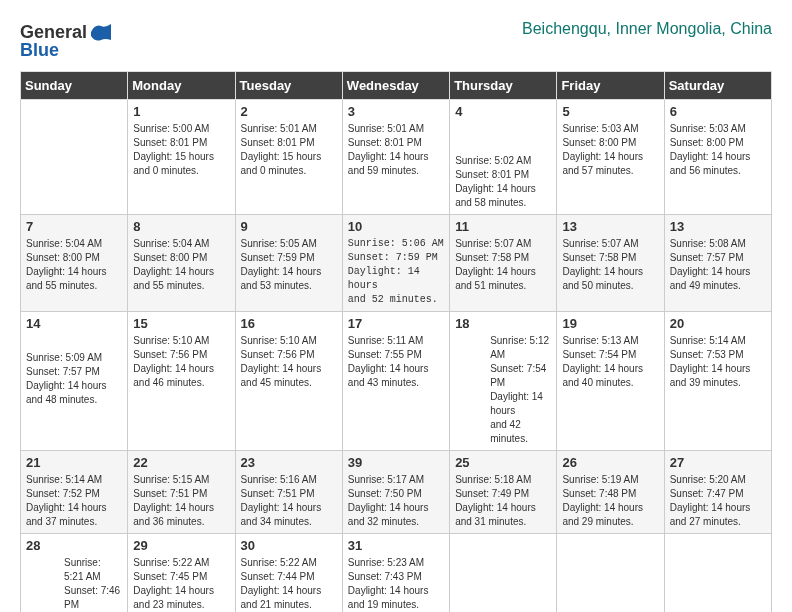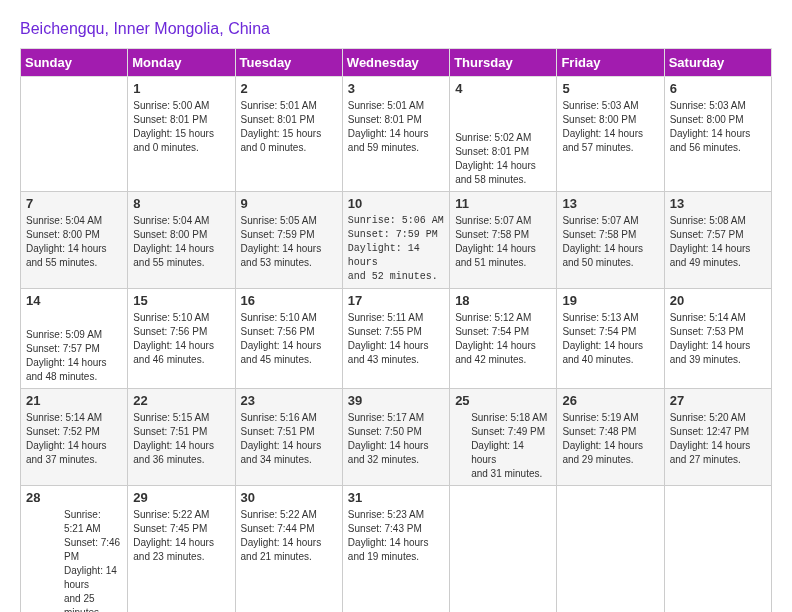--- a/index.html
+++ b/index.html
@@ -39,21 +39,21 @@
       text-align: right;
     }
     .month-title {
       font-size: 42px;
       font-weight: bold;
       color: #333;
       line-height: 1.1;
     }
     .location-title {
       font-size: 16px;
-      color: #6d28d9;
+      color: #0f766e;
     }
     .calendar-table {
       width: 100%;
       border-collapse: collapse;
       font-size: 11px;
     }
     .calendar-table th {
       background-color: #2a6db5;
       color: #fff;
       padding: 6px 4px;
@@ -83,27 +83,38 @@
     .empty-cell {
       background: #f9f9f9;
     }
     tr:nth-child(even) td {
       background-color: #f5f5f5;
     }
     tr:nth-child(odd) td {
       background-color: #fff;
     }
     .calendar-table thead tr th {
-      background-color: #a21caf;
+      background-color: #404040;
     }
   </style>
 </head>
 <body>
 
 <div class="header-area">
+  <div class="logo">
+    <div style="display:flex;flex-direction:column;align-items:flex-start;">
+      <div style="display:flex;align-items:center;">
+        <span class="logo-text-general">General</span>
+        <svg class="logo-icon" viewBox="0 0 24 24" xmlns="http://www.w3.org/2000/svg">
+          <path d="M2 12 Q6 4 12 6 Q16 8 22 4 L22 20 Q16 18 12 20 Q6 22 2 16 Z" fill="#1a5fa8"></path>
+        </svg>
+      </div>
+      <span class="logo-text-blue" style="margin-top:-4px;margin-left:0;">Blue</span>
+    </div>
+  </div>
   <div class="title-area">
     <div class="location-title">Beichengqu, Inner Mongolia, China</div>
   </div>
 </div>
 
 <table class="calendar-table">
   <thead>
     <tr>
     <th>Sunday</th>
         <th>Monday</th>
@@ -235,21 +246,21 @@
         </td>
         <td>
           <div class="day-number">17</div>
           <div class="day-info" style="white-space: pre-line;">Sunrise: 5:11 AM
 Sunset: 7:55 PM
 Daylight: 14 hours
 and 43 minutes.</div>
         </td>
         <td>
           <div class="day-number">18</div>
-          <div class="day-info" style="white-space: pre-line;">Sunrise: 5:12 AM
+          <div class="day-info" style="white-space: pre-line; margin-left: 35px;">Sunrise: 5:12 AM
 Sunset: 7:54 PM
 Daylight: 14 hours
 and 42 minutes.</div>
         </td>
         <td>
           <div class="day-number">19</div>
           <div class="day-info" style="white-space: pre-line;">Sunrise: 5:13 AM
 Sunset: 7:54 PM
 Daylight: 14 hours
 and 40 minutes.</div>
@@ -286,36 +297,36 @@
         </td>
         <td>
           <div class="day-number">39</div>
           <div class="day-info" style="white-space: pre-line;">Sunrise: 5:17 AM
 Sunset: 7:50 PM
 Daylight: 14 hours
 and 32 minutes.</div>
         </td>
         <td>
           <div class="day-number">25</div>
-          <div class="day-info" style="white-space: pre-line; margin-left: 16px;">Sunrise: 5:18 AM
+          <div class="day-info" style="white-space: pre-line;">Sunrise: 5:18 AM
 Sunset: 7:49 PM
 Daylight: 14 hours
 and 31 minutes.</div>
         </td>
         <td>
           <div class="day-number">26</div>
           <div class="day-info" style="white-space: pre-line;">Sunrise: 5:19 AM
 Sunset: 7:48 PM
 Daylight: 14 hours
 and 29 minutes.</div>
         </td>
         <td>
           <div class="day-number">27</div>
           <div class="day-info" style="white-space: pre-line;">Sunrise: 5:20 AM
-Sunset: 12:47 PM
+Sunset: 7:47 PM
 Daylight: 14 hours
 and 27 minutes.</div>
         </td>
       </tr>
       <tr>
         <td>
           <div class="day-number">28</div>
           <div class="day-info" style="white-space: pre-line; margin-left: 38px;">Sunrise: 5:21 AM
 Sunset: 7:46 PM
 Daylight: 14 hours

